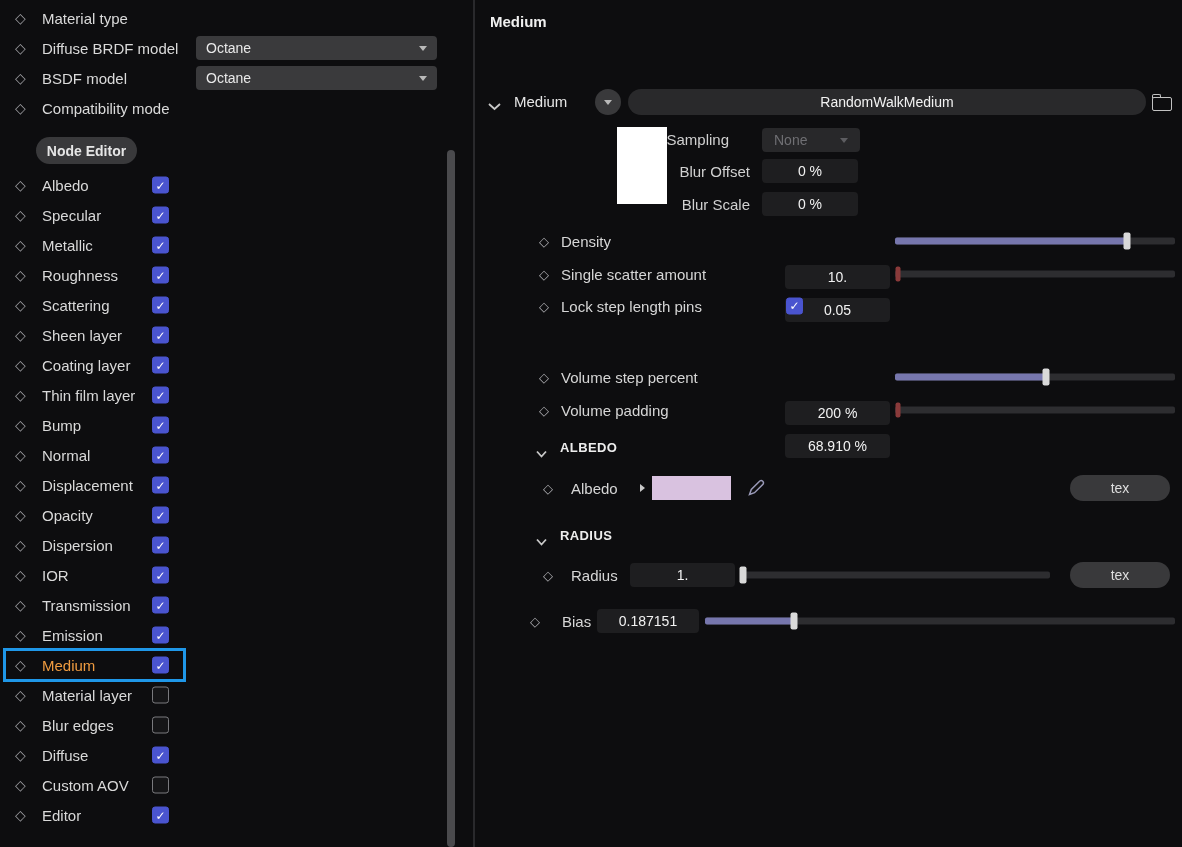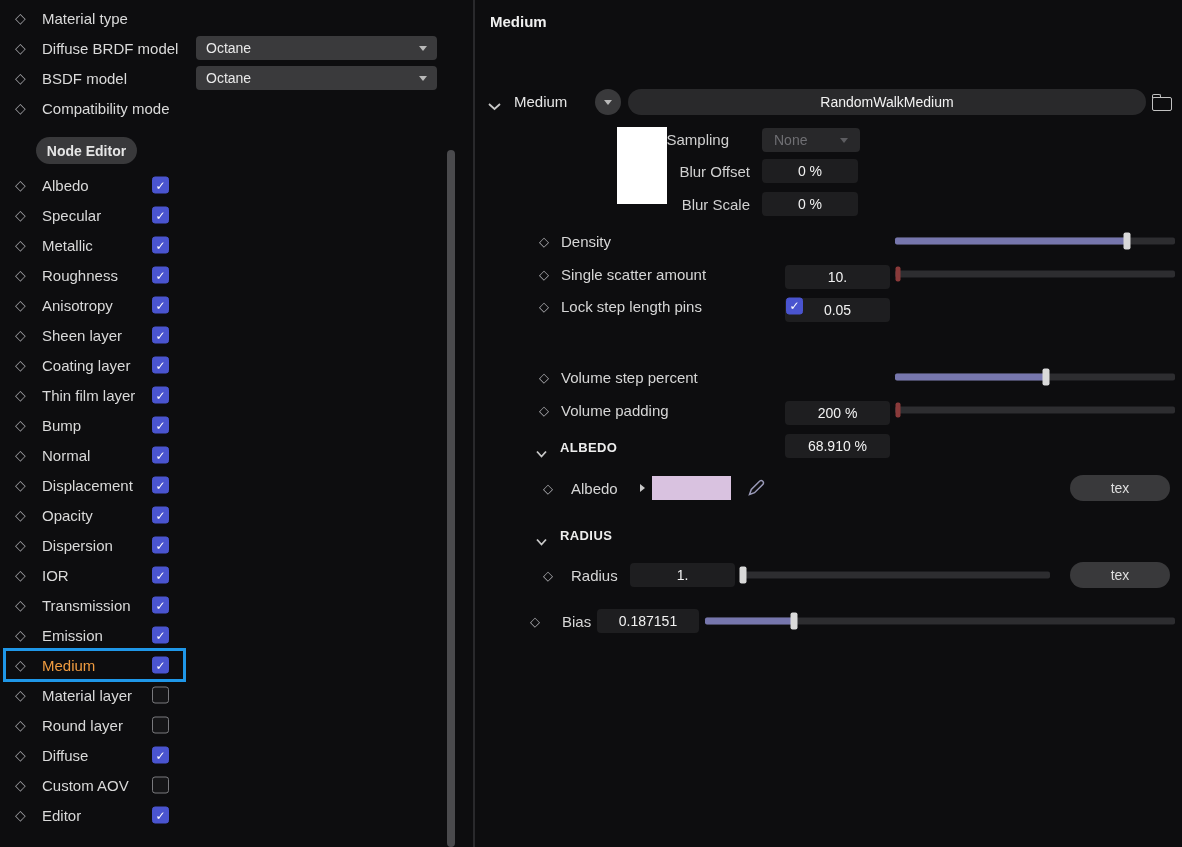--- a/index.html
+++ b/index.html
@@ -148,21 +148,21 @@
       <div class="channel-row">
         <span class="diamond">◇</span>
         <span class="channel-label">Roughness</span>
         <span class="checkbox checked">
           <span class="check">✓</span>
         </span>
       </div>
 
       <div class="channel-row">
         <span class="diamond">◇</span>
-        <span class="channel-label">Anisotropy</span>
+        <span class="channel-label">Scattering</span>
         <span class="checkbox checked">
           <span class="check">✓</span>
         </span>
       </div>
 
       <div class="channel-row">
         <span class="diamond">◇</span>
         <span class="channel-label">Sheen layer</span>
         <span class="checkbox checked">
           <span class="check">✓</span>
@@ -258,21 +258,21 @@
       </div>
 
       <div class="channel-row">
         <span class="diamond">◇</span>
         <span class="channel-label">Material layer</span>
         <span class="checkbox"></span>
       </div>
 
       <div class="channel-row">
         <span class="diamond">◇</span>
-        <span class="channel-label">Round layer</span>
+        <span class="channel-label">Blur edges</span>
         <span class="checkbox"></span>
       </div>
 
       <div class="channel-row">
         <span class="diamond">◇</span>
         <span class="channel-label">Diffuse</span>
         <span class="checkbox checked">
           <span class="check">✓</span>
         </span>
       </div>

